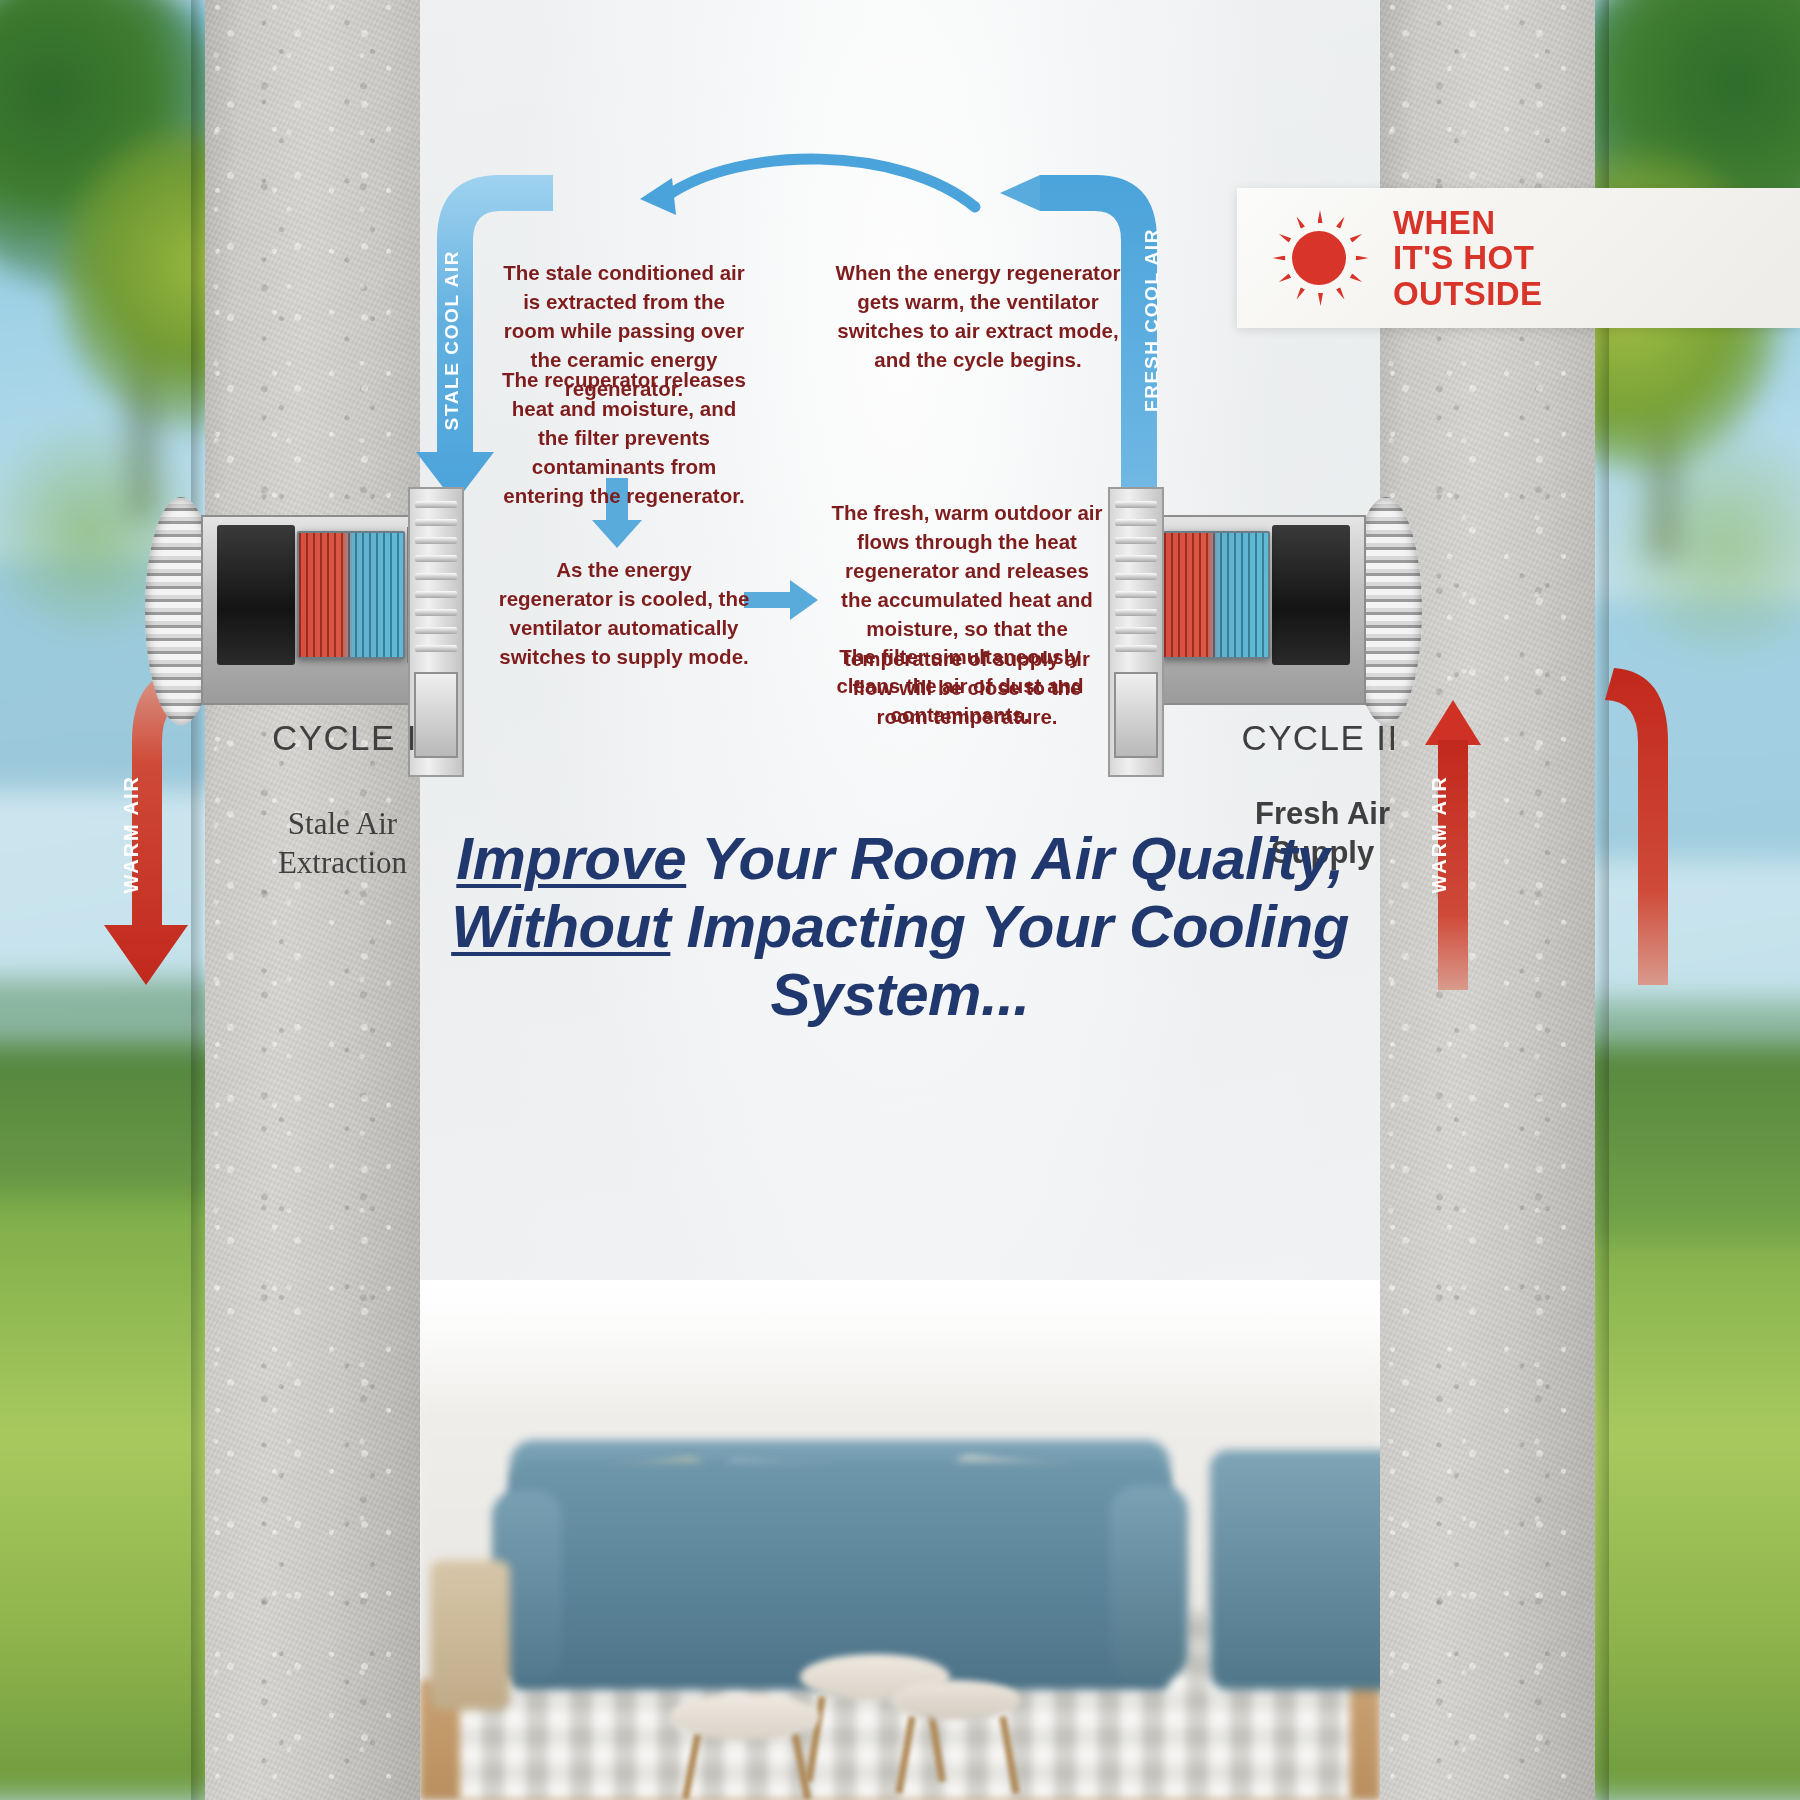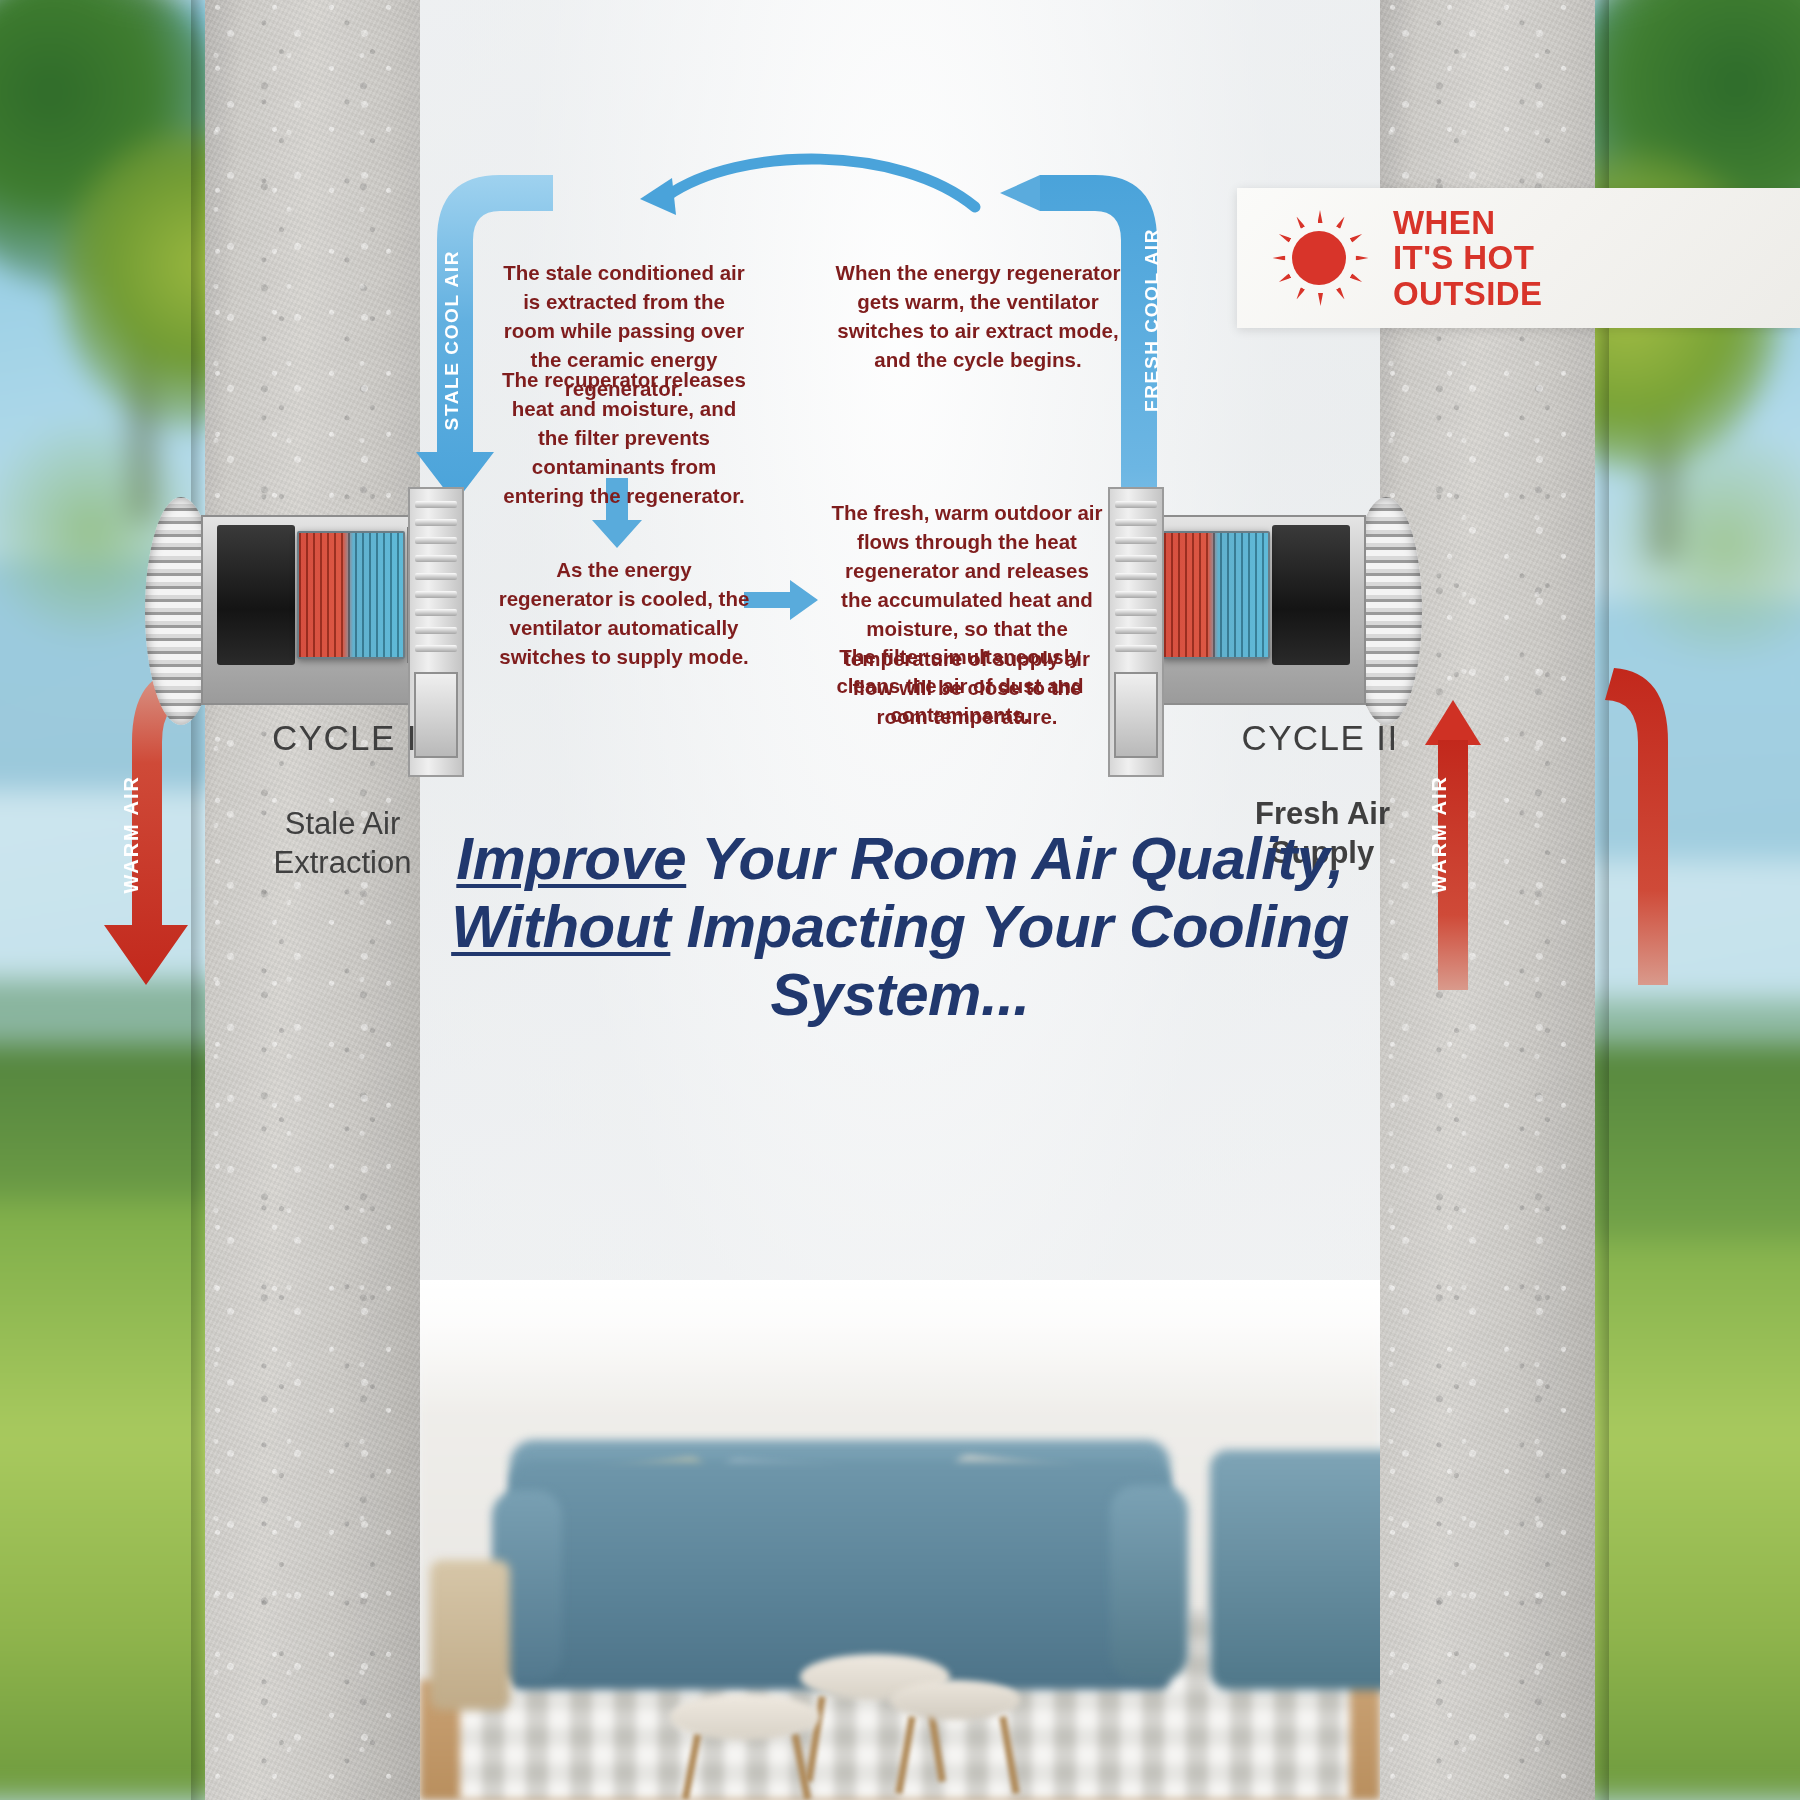--- a/index.html
+++ b/index.html
@@ -228,21 +228,21 @@
     font-family:"Liberation Sans", sans-serif;
   }
   .cycle.c1{ left:210px;  top:718px; width:270px; }
   .cycle.c2{ left:1185px; top:718px; width:270px; }
 
   .sub{
     position:absolute; text-align:center; color:#3f3f3f;
     font-size:31px; line-height:1.25; font-weight:400;
     font-family:"Liberation Sans", sans-serif;
   }
-  .sub.s1{ left:200px;  top:805px; width:285px; }
+  .sub.s1{ left:200px;  top:805px; width:285px;font-family:Liberation Serif, serif; }
   .sub.s2{ left:1180px; top:795px; width:285px;font-weight:bold; }
 
   
   .headline{
     position:absolute; left:440px; top:825px; width:920px;
     text-align:center; color:#21386e;
     font-style:italic; font-weight:700;
     font-size:60px; line-height:1.13;
     letter-spacing:-.5px;
     font-family:"Liberation Sans", sans-serif;

